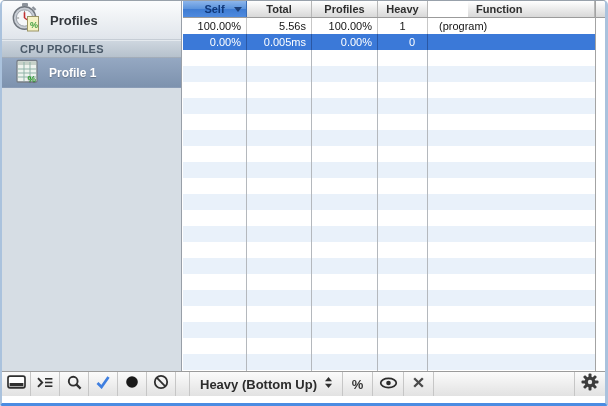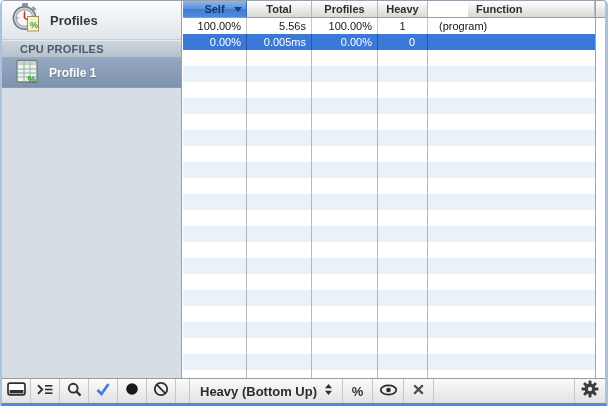--- a/index.html
+++ b/index.html
@@ -53,21 +53,21 @@
   .th.c-function{justify-content:flex-start;padding-left:8px;margin-left:40px;}
   .empty-rows{flex:1 1 auto;position:relative;
     background:repeating-linear-gradient(to bottom,#ffffff 0 16px,#e9f1fa 16px 32px);}
   .gridline{position:absolute;top:0;bottom:0;width:1px;background:#b4b8bd;}
   .gl1{left:63px;}.gl2{left:128px;}.gl3{left:194px;}.gl4{left:244px;}
   
   .scroll-strip{position:absolute;right:0;top:0;bottom:25px;width:10px;
     background:#fff;border-left:1px solid #a3a3a3;}
   .scroll-cap{height:17px;background:linear-gradient(#ffffff,#d8d8d8);border-bottom:1px solid #9b9b9b;}
   
-  .statusbar{position:absolute;left:0;right:0;bottom:0;height:25px;
+  .statusbar{position:absolute;left:0;right:0;bottom:7px;height:25px;
     background:linear-gradient(#fbfbfb,#e2e2e2);border-top:1px solid #9b9b9b;
     display:flex;align-items:stretch;}
   .sb-btn{width:29px;display:flex;align-items:center;justify-content:center;
     border-right:1px solid #c6c6c6;cursor:default;}
   .sb-spacer{width:14px;border-right:1px solid #c6c6c6;}
   .view-select{display:flex;align-items:center;gap:7px;padding:0 9px 0 10px;
     border-right:1px solid #c6c6c6;font-size:13px;font-weight:bold;color:#2c2c2c;}
   .sb-pct{font-size:13px;font-weight:bold;color:#333;width:30px;display:flex;
     align-items:center;justify-content:center;border-right:1px solid #c6c6c6;}
   .sb-grow{flex:1 1 auto;}

